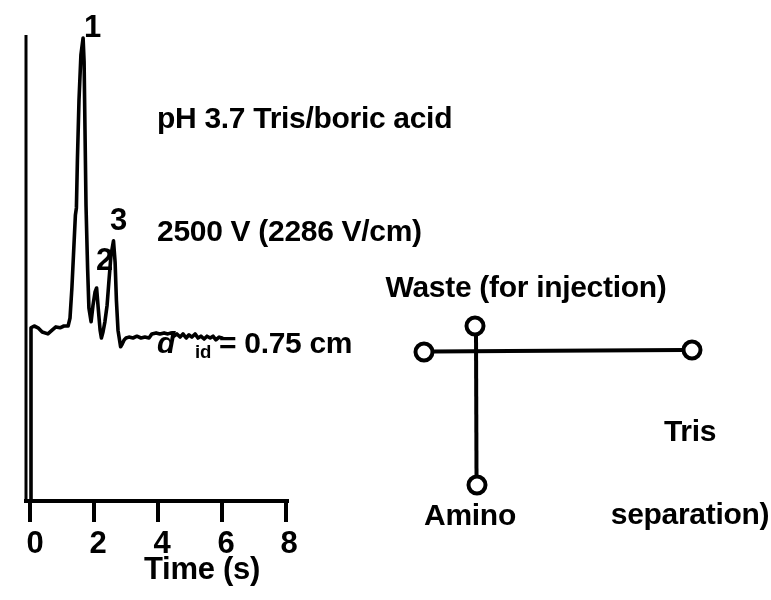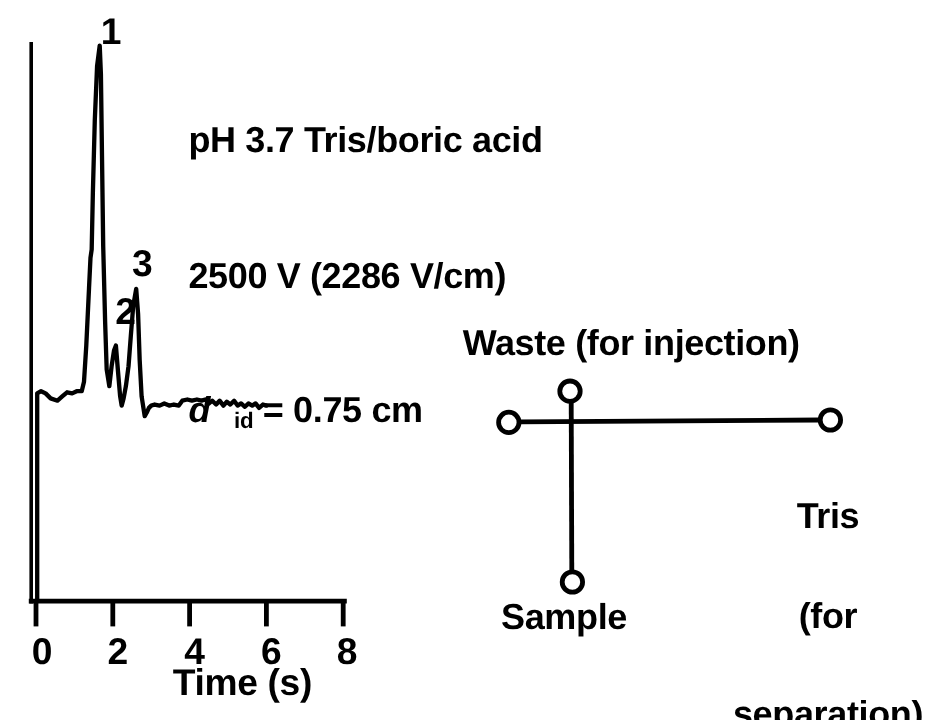--- a/index.html
+++ b/index.html
@@ -64,18 +64,17 @@
   <div class="txt tick-label" style="left:98px;top:527px;">2</div>
   <div class="txt tick-label" style="left:162px;top:527px;">4</div>
   <div class="txt tick-label" style="left:226px;top:527px;">6</div>
   <div class="txt tick-label" style="left:289px;top:527px;">8</div>
 
   <div class="txt axis-title" style="left:166px;top:553px;margin-left:36px;">Time (s)</div>
 
   <div class="txt diagram-label centered" style="left:526px;top:272px;">Waste (for injection)</div>
   <div class="txt diagram-label centered waste-sep" style="left:690px;top:362px;">
     <div>Tris</div>
-    <div>(for</div>
     <div>separation)</div>
   </div>
-  <div class="txt diagram-label centered" style="left:470px;top:500px;">Sample</div>
+  <div class="txt diagram-label centered" style="left:470px;top:500px;">Amino</div>
 
 </div>
 
 </body></html>

